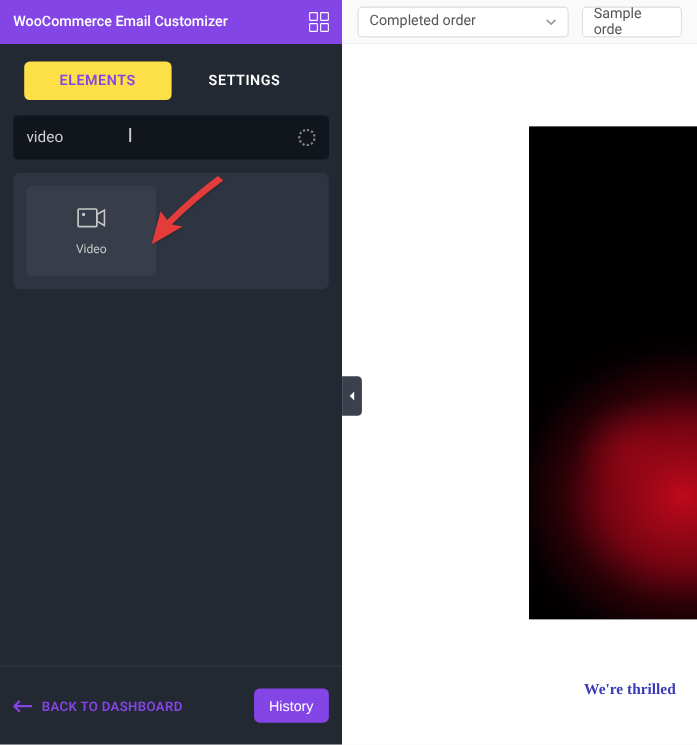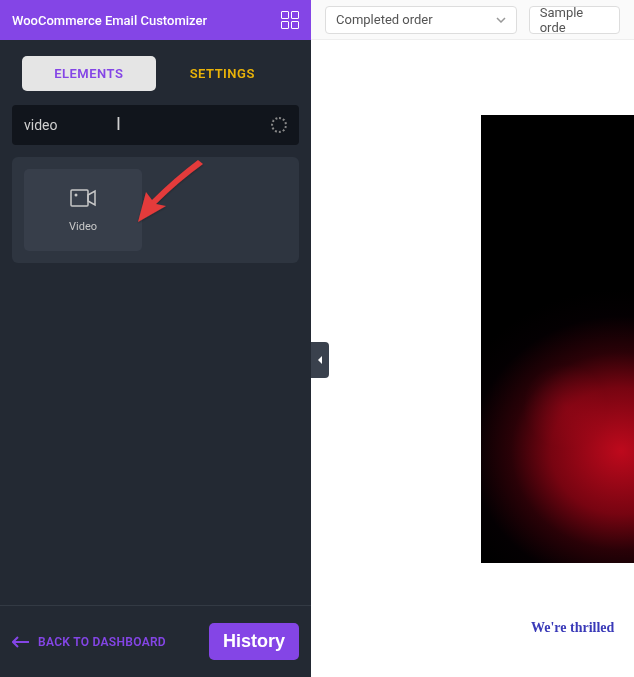--- a/index.html
+++ b/index.html
@@ -56,25 +56,25 @@
       flex: 1;
       text-align: center;
       padding: 10px 0;
       font-size: 13px;
       font-weight: 600;
       letter-spacing: 0.5px;
       cursor: pointer;
       border-radius: 5px;
     }
     .tab.active {
-      background: #e5e5e5;
+      background: #fde047;
       color: #8445e6;
     }
     .tab.inactive {
-      color: #eab308;
+      color: #ffffff;
     }
     .search-wrap {
       padding: 0 12px 12px;
     }
     .search-box {
       background: #11151c;
       border-radius: 4px;
       height: 40px;
       display: flex;
       align-items: center;
@@ -150,22 +150,22 @@
       font-weight: 600;
       letter-spacing: 0.3px;
       cursor: pointer;
     }
     .history-btn {
       background: #8445e6;
       color: #fff;
       border: none;
       padding: 8px 14px;
       border-radius: 5px;
-      font-size: 18px;
-      font-weight: 700;
+      font-size: 13px;
+      font-weight: 400;
       cursor: pointer;
     }
     .main {
       position: absolute;
       left: 311px;
       top: 0;
       width: 323px;
       height: 677px;
       background: #fff;
     }

